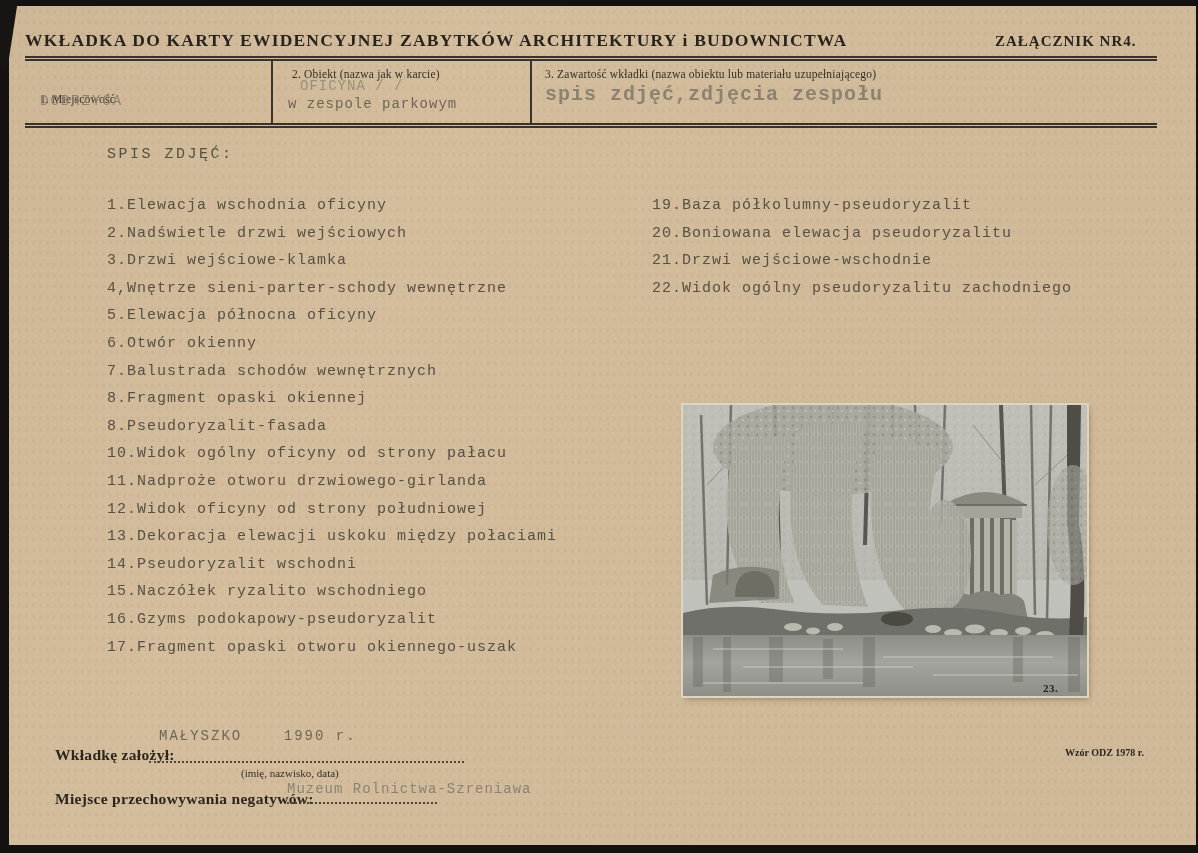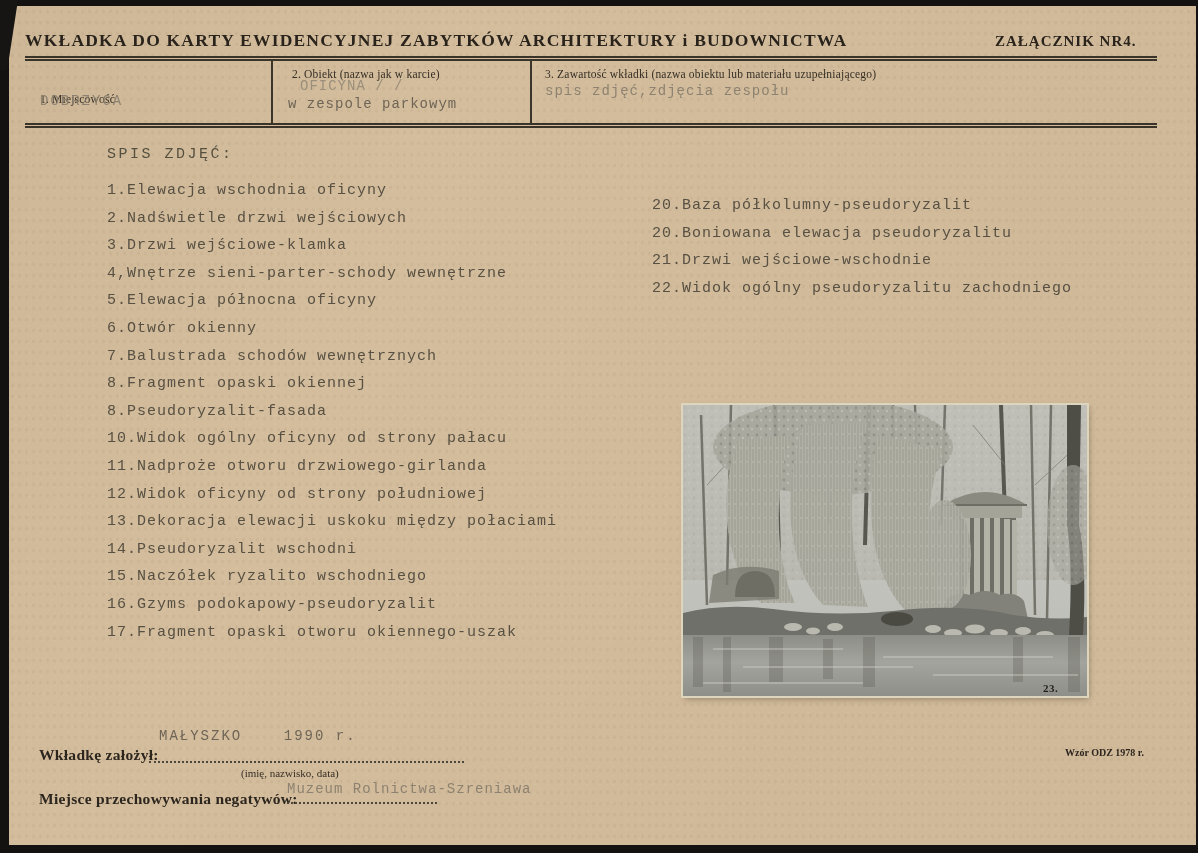--- a/index.html
+++ b/index.html
@@ -40,30 +40,30 @@
   }
   .tw-faded{color:#8d8271;}
   .tw-mid{color:#6e6557;}
   .stamp{position:absolute;font-size:14px;}
   .list-heading{position:absolute;left:98px;top:140px;font-size:15px;letter-spacing:2.5px;color:#55503f;}
   .photo-list{position:absolute;margin:0;padding:0;list-style:none;}
   .photo-list li{
     font-family:"Liberation Mono","DejaVu Sans Mono",monospace;
     font-size:15px;line-height:27.6px;letter-spacing:1px;color:#575043;white-space:pre;
   }
-  .list-left{left:98px;top:171px;}
+  .list-left{left:98px;top:186px;}
   .list-right{left:643px;top:186px;}
   .photo{
     position:absolute;left:674px;top:399px;width:404px;height:291px;
     box-shadow:0 0 0 2px #ded5bf, 2px 3px 6px rgba(40,30,15,.35);
     background:#bdbdb7;
   }
   .photo svg{display:block;width:100%;height:100%;}
   .photo-number{position:absolute;left:1034px;top:676px;font-size:11px;font-weight:bold;color:#221e18;letter-spacing:.5px;}
-  .footer-label{position:absolute;font-size:15.5px;font-weight:bold;color:#2c261f;letter-spacing:.3px;}
+  .footer-label{position:absolute;font-size:15.5px;font-weight:bold;color:#2c261f;letter-spacing:.3px;margin-left:16px;}
   .dotted{position:absolute;height:0;border-bottom:2px dotted #4d463a;}
   .hint{position:absolute;font-size:11px;color:#352e25;}
   .form-code{position:absolute;left:1056px;top:741px;font-size:10px;font-weight:bold;color:#2c261f;}
 </style>
 </head>
 <body>
 
 <div class="paper">
   <div class="corner-blob"></div>
 
@@ -76,21 +76,21 @@
   <div class="rule" style="left:16px;top:117px;width:1132px;"></div>
 
   <div class="field-label" style="left:31px;top:62px;margin-top:25px;">1. Miejscowość</div>
   <div class="stamp tw tw-faded" style="left:31px;top:87px;letter-spacing:2px;">DOBRZYCA</div>
 
   <div class="field-label" style="left:283px;top:62px;">2. Obiekt (nazwa jak w karcie)</div>
   <div class="stamp tw" style="left:291px;top:72px;color:#9b8f7b;">OFICYNA / /</div>
   <div class="stamp tw tw-mid" style="left:279px;top:90px;">w zespole parkowym</div>
 
   <div class="field-label" style="left:536px;top:62px;">3. Zawartość wkładki (nazwa obiektu lub materiału uzupełniającego)</div>
-  <div class="stamp tw tw-faded" style="left:536px;top:77px;font-size:14px;">spis zdjęć,zdjęcia zespołu</div>
+  <div class="stamp tw tw-faded" style="left:536px;top:77px;font-size:20px;font-weight:bold;">spis zdjęć,zdjęcia zespołu</div>
 
   <div class="list-heading tw">SPIS ZDJĘĆ:</div>
   <ul class="photo-list list-left">
       <li>1.Elewacja wschodnia oficyny</li>
       <li>2.Nadświetle drzwi wejściowych</li>
       <li>3.Drzwi wejściowe-klamka</li>
       <li>4,Wnętrze sieni-parter-schody wewnętrzne</li>
       <li>5.Elewacja północna oficyny</li>
       <li>6.Otwór okienny</li>
       <li>7.Balustrada schodów wewnętrznych</li>
@@ -99,21 +99,21 @@
       <li>10.Widok ogólny oficyny od strony pałacu</li>
       <li>11.Nadproże otworu drzwiowego-girlanda</li>
       <li>12.Widok oficyny od strony południowej</li>
       <li>13.Dekoracja elewacji uskoku między połaciami</li>
       <li>14.Pseudoryzalit wschodni</li>
       <li>15.Naczółek ryzalito wschodniego</li>
       <li>16.Gzyms podokapowy-pseudoryzalit</li>
       <li>17.Fragment opaski otworu okiennego-uszak</li>
     </ul>
   <ul class="photo-list list-right">
-      <li>20.Baza półkolumny-pseudoryzalit</li>
+      <li>19.Baza półkolumny-pseudoryzalit</li>
       <li>20.Boniowana elewacja pseudoryzalitu</li>
       <li>21.Drzwi wejściowe-wschodnie</li>
       <li>22.Widok ogólny pseudoryzalitu zachodniego</li>
     </ul>
 
   <div class="photo" title="Czarno-białe zdjęcie: staw w parku, wierzby płaczące i okrągła kolumnada (monopteros) na brzegu">
     <svg viewBox="0 0 404 291" preserveAspectRatio="none">
       <defs>
         <linearGradient id="skyg" x1="0" y1="0" x2="0" y2="1">
           <stop offset="0" stop-color="#cbcbc5"></stop>

